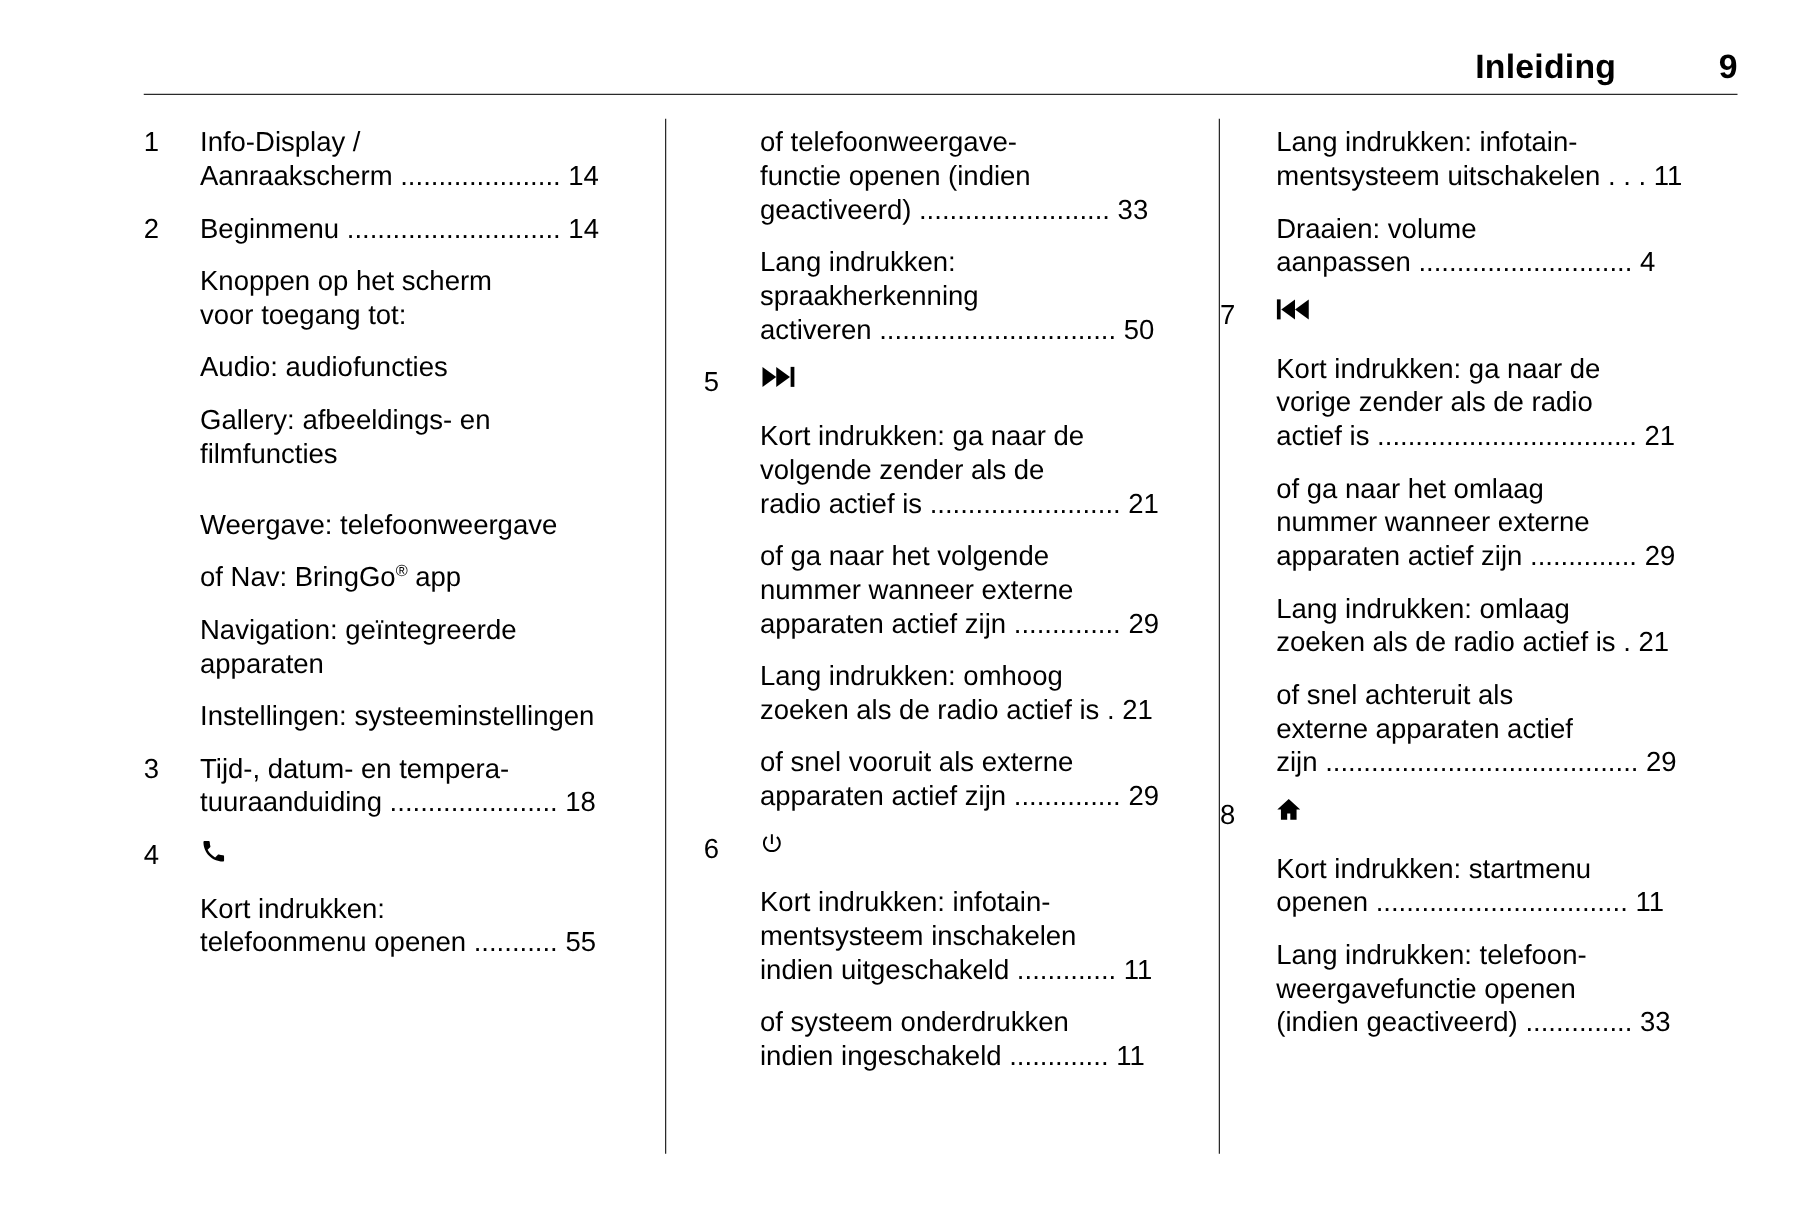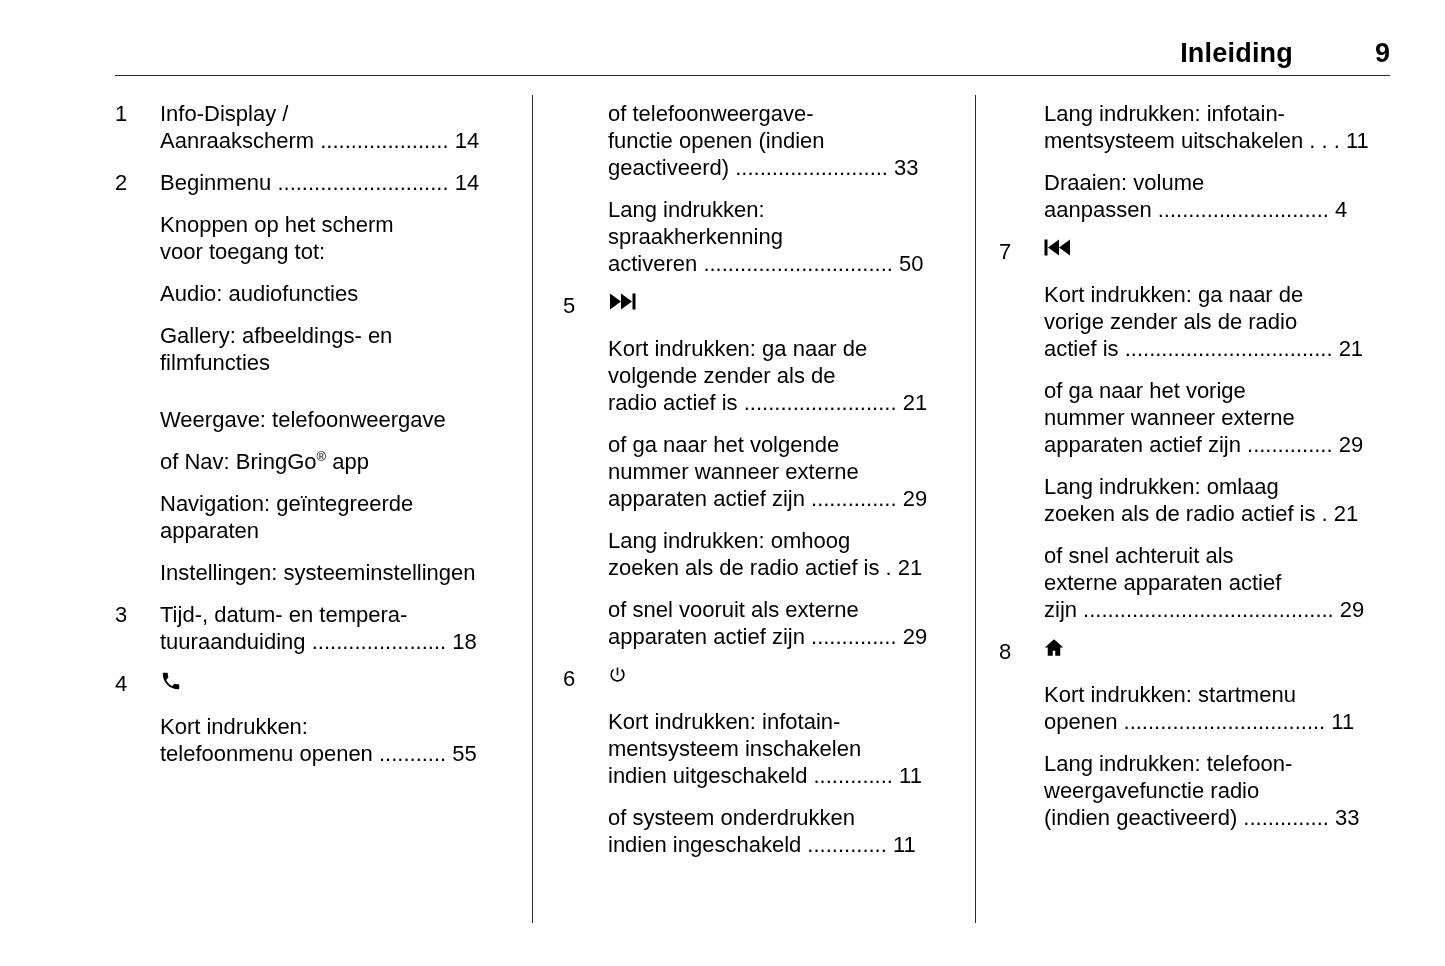--- a/index.html
+++ b/index.html
@@ -50,21 +50,21 @@
     right: 55px;
     height: 828px;
     display: flex;
   }
   .column {
     height: 100%;
     padding-top: 5px;
   }
   .column.c1 { width: 417px; }
   .column.c2 { width: 443px; border-left: 1.5px solid #2a2a2a; padding-left: 30px; }
-  .column.c3 { width: 415px; border-left: 1.5px solid #2a2a2a; padding-left: 23px; }
+  .column.c3 { width: 415px; border-left: 1.5px solid #2a2a2a; }
   .entry {
     display: flex;
     margin-bottom: 15px;
     font-size: 22px;
     line-height: 27px;
   }
   .entry .num {
     flex: 0 0 45px;
     width: 45px;
   }
@@ -271,21 +271,21 @@
           <div class="num"></div>
           <div class="body">
             <span class="line">Kort indrukken: ga naar de</span>
             <span class="line">vorige zender als de radio</span>
             <span class="line">actief is .................................. 21</span>
           </div>
         </div>
         <div class="entry">
           <div class="num"></div>
           <div class="body">
-            <span class="line">of ga naar het vorige</span>
+            <span class="line">of ga naar het omlaag</span>
             <span class="line">nummer wanneer externe</span>
             <span class="line">apparaten actief zijn .............. 29</span>
           </div>
         </div>
         <div class="entry">
           <div class="num"></div>
           <div class="body">
             <span class="line">Lang indrukken: omlaag</span>
             <span class="line">zoeken als de radio actief is .  21</span>
           </div>
@@ -308,19 +308,19 @@
           <div class="num"></div>
           <div class="body">
             <span class="line">Kort indrukken: startmenu</span>
             <span class="line">openen ................................. 11</span>
           </div>
         </div>
         <div class="entry">
           <div class="num"></div>
           <div class="body">
             <span class="line">Lang indrukken: telefoon-</span>
-            <span class="line">weergavefunctie radio</span>
+            <span class="line">weergavefunctie openen</span>
             <span class="line">(indien geactiveerd) .............. 33</span>
           </div>
         </div>
       </div>
     </div>
 </div>
 
 </body></html>

